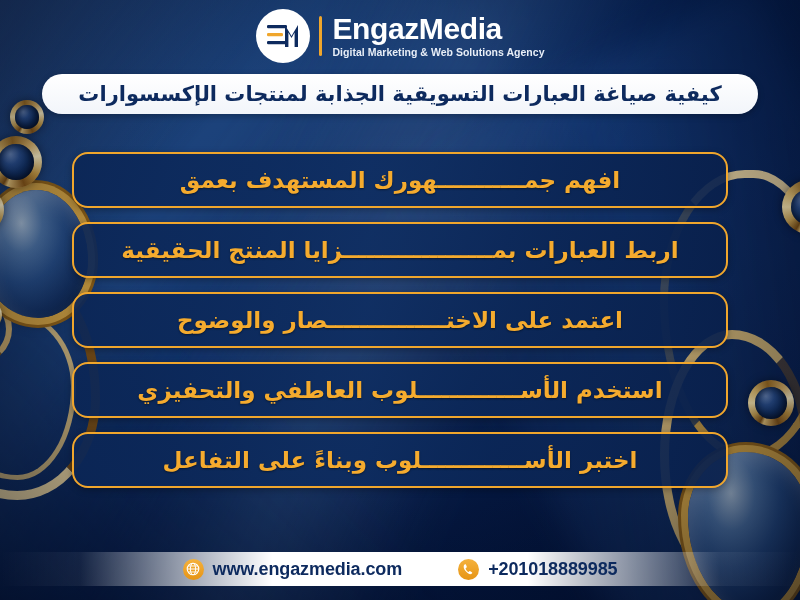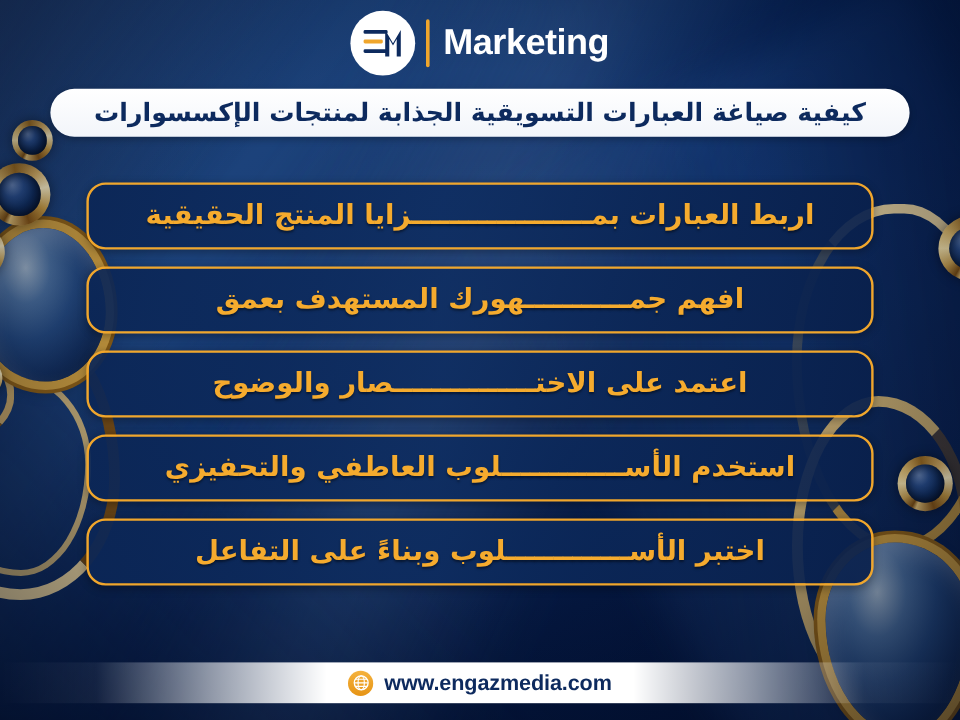--- a/index.html
+++ b/index.html
@@ -237,35 +237,36 @@
       <div class="logo-mark">
         <svg width="36" height="32" viewBox="0 0 36 32" aria-hidden="true">
           <rect x="2" y="5" width="20" height="3.2" rx="1.2" fill="#0d2a5e"></rect>
           <rect x="2" y="13" width="16" height="3.2" rx="1.2" fill="#f0a62c"></rect>
           <rect x="2" y="21" width="20" height="3.2" rx="1.2" fill="#0d2a5e"></rect>
           <path d="M20 5 L26.5 16 L33 5 L33 27 L29.6 27 L29.6 12.5 L26.5 18 L23.4 12.5 L23.4 27 L20 27 Z" fill="#0d2a5e"></path>
         </svg>
       </div>
       <div class="logo-divider"></div>
       <div class="logo-text">
-        <div class="brand">Marketing</div>
+        <div class="brand">EngazMedia</div>
+        <div class="tagline">Digital Marketing &amp; Web Solutions Agency</div>
       </div>
     </div>
   </div>
 
   <div class="title-pill">
     <div class="title-text">كيفية صياغة العبارات التسويقية الجذابة لمنتجات الإكسسوارات</div>
   </div>
 
   <div class="list">
     <div class="item">
+      <span class="item-text">افهم جمـــــــــــهورك المستهدف بعمق</span>
+    </div>
+    <div class="item">
       <span class="item-text">اربط العبارات بمـــــــــــــــــــزايا المنتج الحقيقية</span>
-    </div>
-    <div class="item">
-      <span class="item-text">افهم جمـــــــــــهورك المستهدف بعمق</span>
     </div>
     <div class="item">
       <span class="item-text">اعتمد على الاختـــــــــــــــصار والوضوح</span>
     </div>
     <div class="item">
       <span class="item-text">استخدم الأســـــــــــــلوب العاطفي والتحفيزي</span>
     </div>
     <div class="item">
       <span class="item-text">اختبر الأســـــــــــــلوب وبناءً على التفاعل</span>
     </div>
@@ -277,15 +278,23 @@
         <svg width="14" height="14" viewBox="0 0 16 16" aria-hidden="true">
           <circle cx="8" cy="8" r="6.6" fill="none" stroke="#ffffff" stroke-width="1.3"></circle>
           <ellipse cx="8" cy="8" rx="3" ry="6.6" fill="none" stroke="#ffffff" stroke-width="1.1"></ellipse>
           <line x1="1.6" y1="8" x2="14.4" y2="8" stroke="#ffffff" stroke-width="1.1"></line>
           <line x1="2.6" y1="4.6" x2="13.4" y2="4.6" stroke="#ffffff" stroke-width="1"></line>
           <line x1="2.6" y1="11.4" x2="13.4" y2="11.4" stroke="#ffffff" stroke-width="1"></line>
         </svg>
       </span>
       <span class="ctext">www.engazmedia.com</span>
     </div>
+    <div class="contact">
+      <span class="cicon">
+        <svg width="13" height="13" viewBox="0 0 16 16" aria-hidden="true">
+          <path d="M4.2 1.6c-.8 0-1.7.7-2 1.7-.5 1.8.3 4.2 2.2 6.6 1.9 2.4 4.1 3.8 5.9 3.9 1.1 0 2-.6 2.3-1.4.2-.5 0-.8-.4-1.1l-2-1.3c-.4-.3-.8-.2-1.1.1l-.7.8c-.2.2-.4.2-.7.1-.8-.4-1.6-1.1-2.3-2-.6-.9-.9-1.7-1-2.4 0-.3.1-.5.3-.6l.9-.5c.4-.2.5-.6.3-1L4.9 2.1c-.2-.4-.4-.5-.7-.5z" fill="#ffffff"></path>
+        </svg>
+      </span>
+      <span class="ctext">+201018889985</span>
+    </div>
   </div>
 
 </div>
 
 </body></html>

